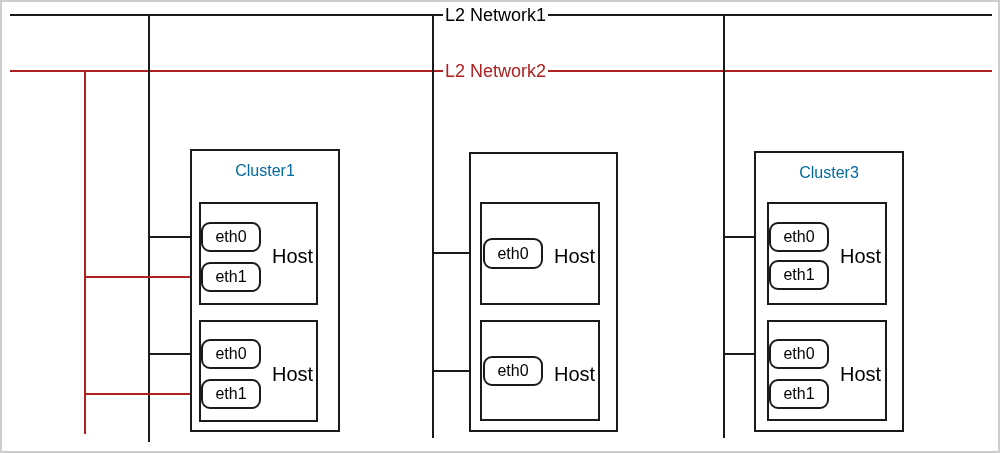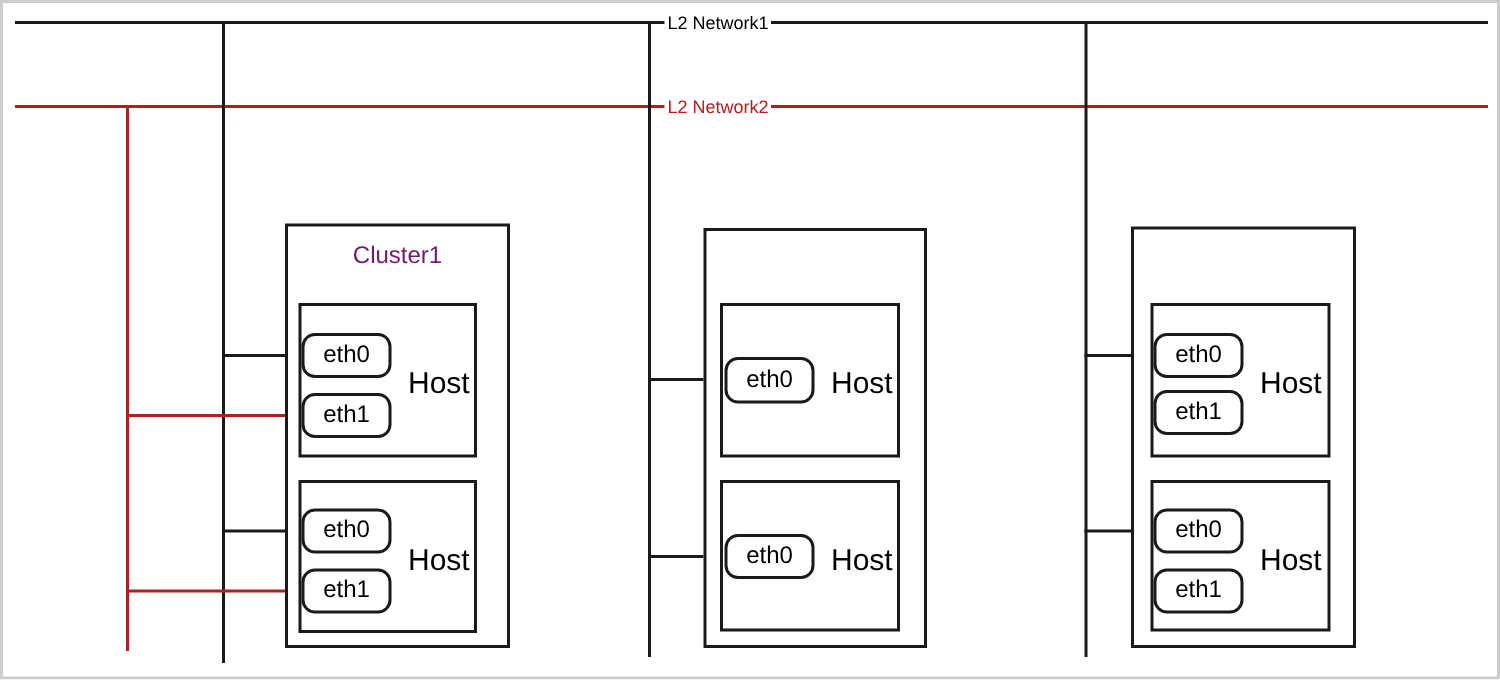--- a/index.html
+++ b/index.html
@@ -15,39 +15,39 @@
     box-sizing: border-box;
     border: 2px solid #cdcdcd;
     background: #ffffff;
     overflow: hidden;
   }
   .hline { position: absolute; height: 2px; background: #1a1a1a; }
   .vline { position: absolute; width: 2px; background: #1a1a1a; }
   .hline.red, .vline.red { background: #b02020; }
   .net-label {
     position: absolute;
-    font-size: 12px;
+    font-size: 18px;
     line-height: 18px;
     background: #ffffff;
     padding: 0 2px;
     color: #000000;
     white-space: nowrap;
   }
   .net-label.red { color: #b02020; }
   .cluster-box {
     position: absolute;
     box-sizing: border-box;
     border: 2px solid #1a1a1a;
     background: #ffffff;
   }
   .cluster-label {
     position: absolute;
     font-size: 16px;
     text-align: center;
-    color: #701a75;
+    color: #0369a1;
     white-space: nowrap;
   }
   .host-box {
     position: absolute;
     box-sizing: border-box;
     border: 2px solid #1a1a1a;
     background: #ffffff;
   }
   .eth-chip {
     position: absolute;
@@ -115,20 +115,21 @@
 
   <div class="host-box" style="left:478px; top:200px; width:120px; height:103px;"></div>
   <div class="eth-chip" style="left:481px; top:236px; height:31px;">eth0</div>
   <div class="host-label" style="left:552px; top:243px;">Host</div>
 
   <div class="host-box" style="left:478px; top:318px; width:120px; height:101px;"></div>
   <div class="eth-chip" style="left:481px; top:354px;">eth0</div>
   <div class="host-label" style="left:552px; top:361px;">Host</div>
 
   <div class="cluster-box" style="left:752px; top:149px; width:150px; height:281px;"></div>
+  <div class="cluster-label" style="left:752px; top:162px; width:150px;">Cluster3</div>
 
   <div class="host-box" style="left:765px; top:200px; width:120px; height:103px;"></div>
   <div class="eth-chip" style="left:767px; top:220px;">eth0</div>
   <div class="eth-chip" style="left:767px; top:258px;">eth1</div>
   <div class="host-label" style="left:838px; top:243px;">Host</div>
 
   <div class="host-box" style="left:765px; top:318px; width:120px; height:101px;"></div>
   <div class="eth-chip" style="left:767px; top:337px;">eth0</div>
   <div class="eth-chip" style="left:767px; top:377px;">eth1</div>
   <div class="host-label" style="left:838px; top:361px;">Host</div>

